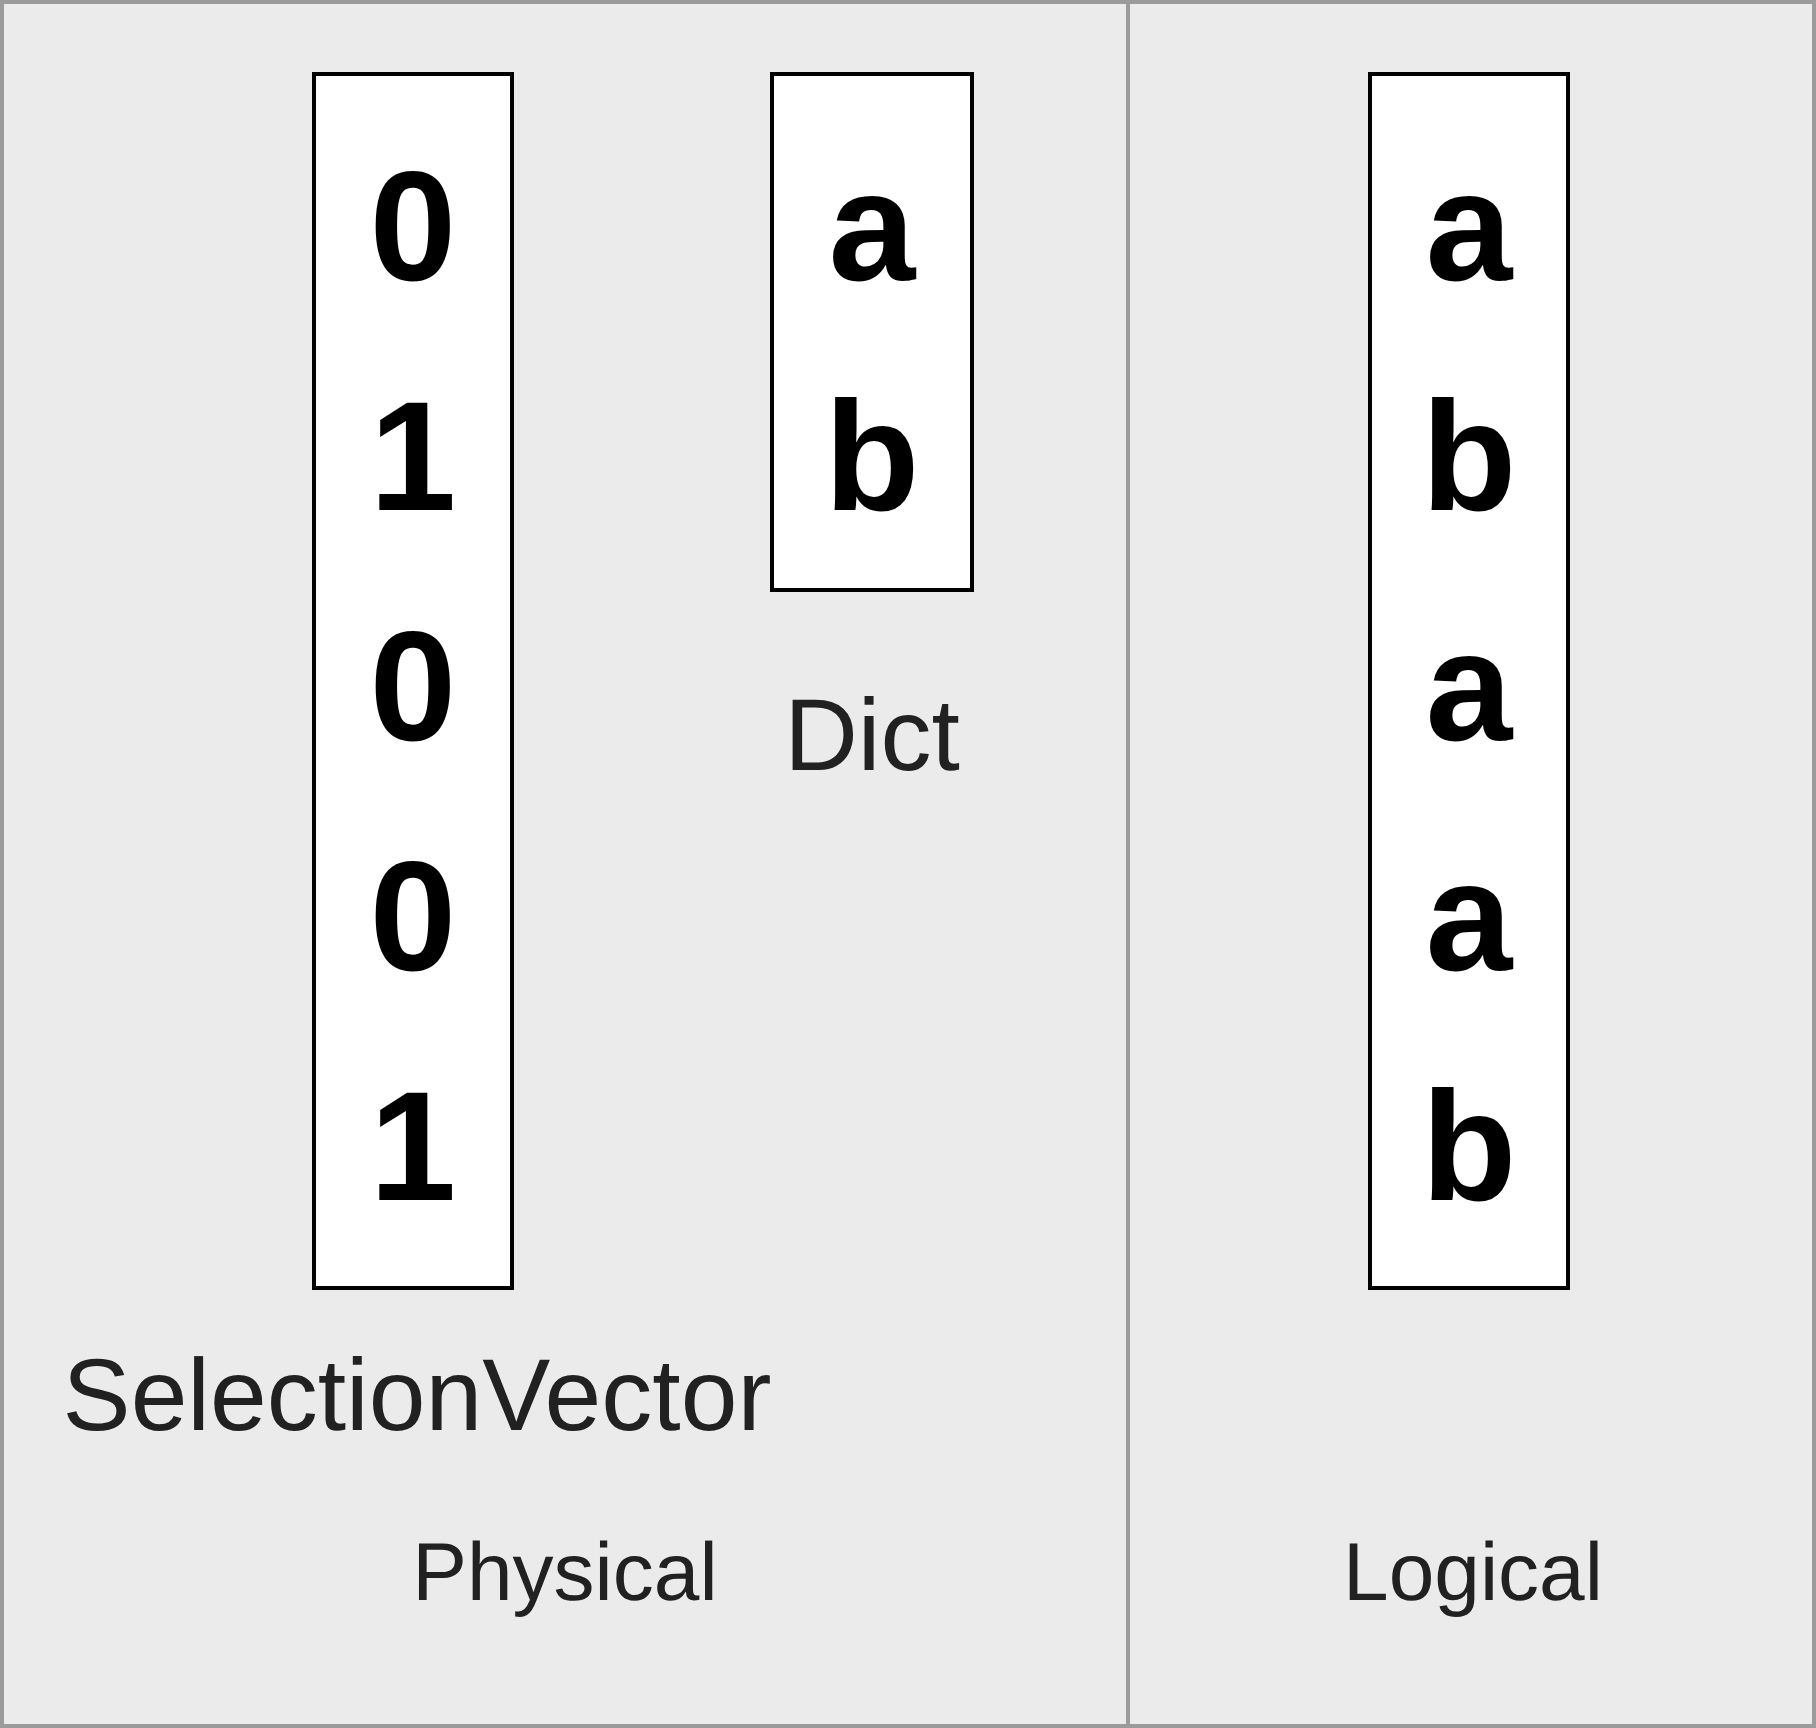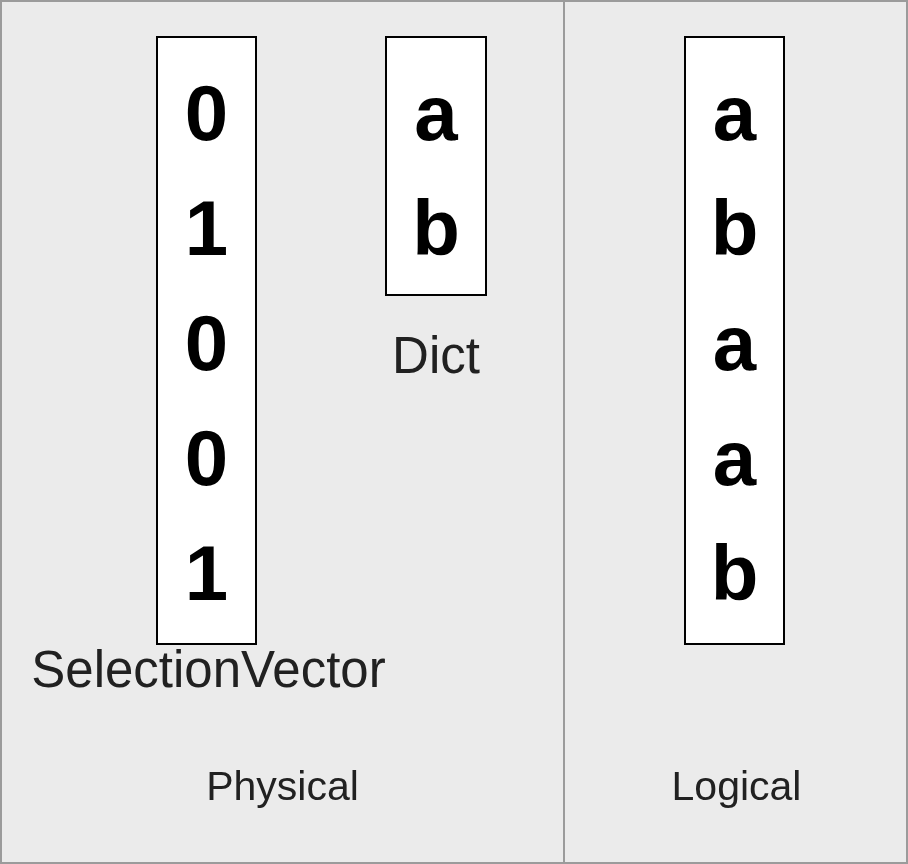--- a/index.html
+++ b/index.html
@@ -71,26 +71,26 @@
   .label {
     position: absolute;
     text-align: center;
     color: #212121;
     font-size: 51px;
     line-height: 1.1;
     white-space: nowrap;
   }
   .dict-label {
     left: 383px;
-    top: 326px;
+    top: 338px;
     width: 102px;
   }
   .sv-label {
     left: 0px;
-    top: 640px;
+    top: 668px;
     width: 413px;
   }
   .panel-title {
     position: absolute;
     text-align: center;
     color: #212121;
     font-size: 41px;
     line-height: 1.1;
     top: 762px;
   }

